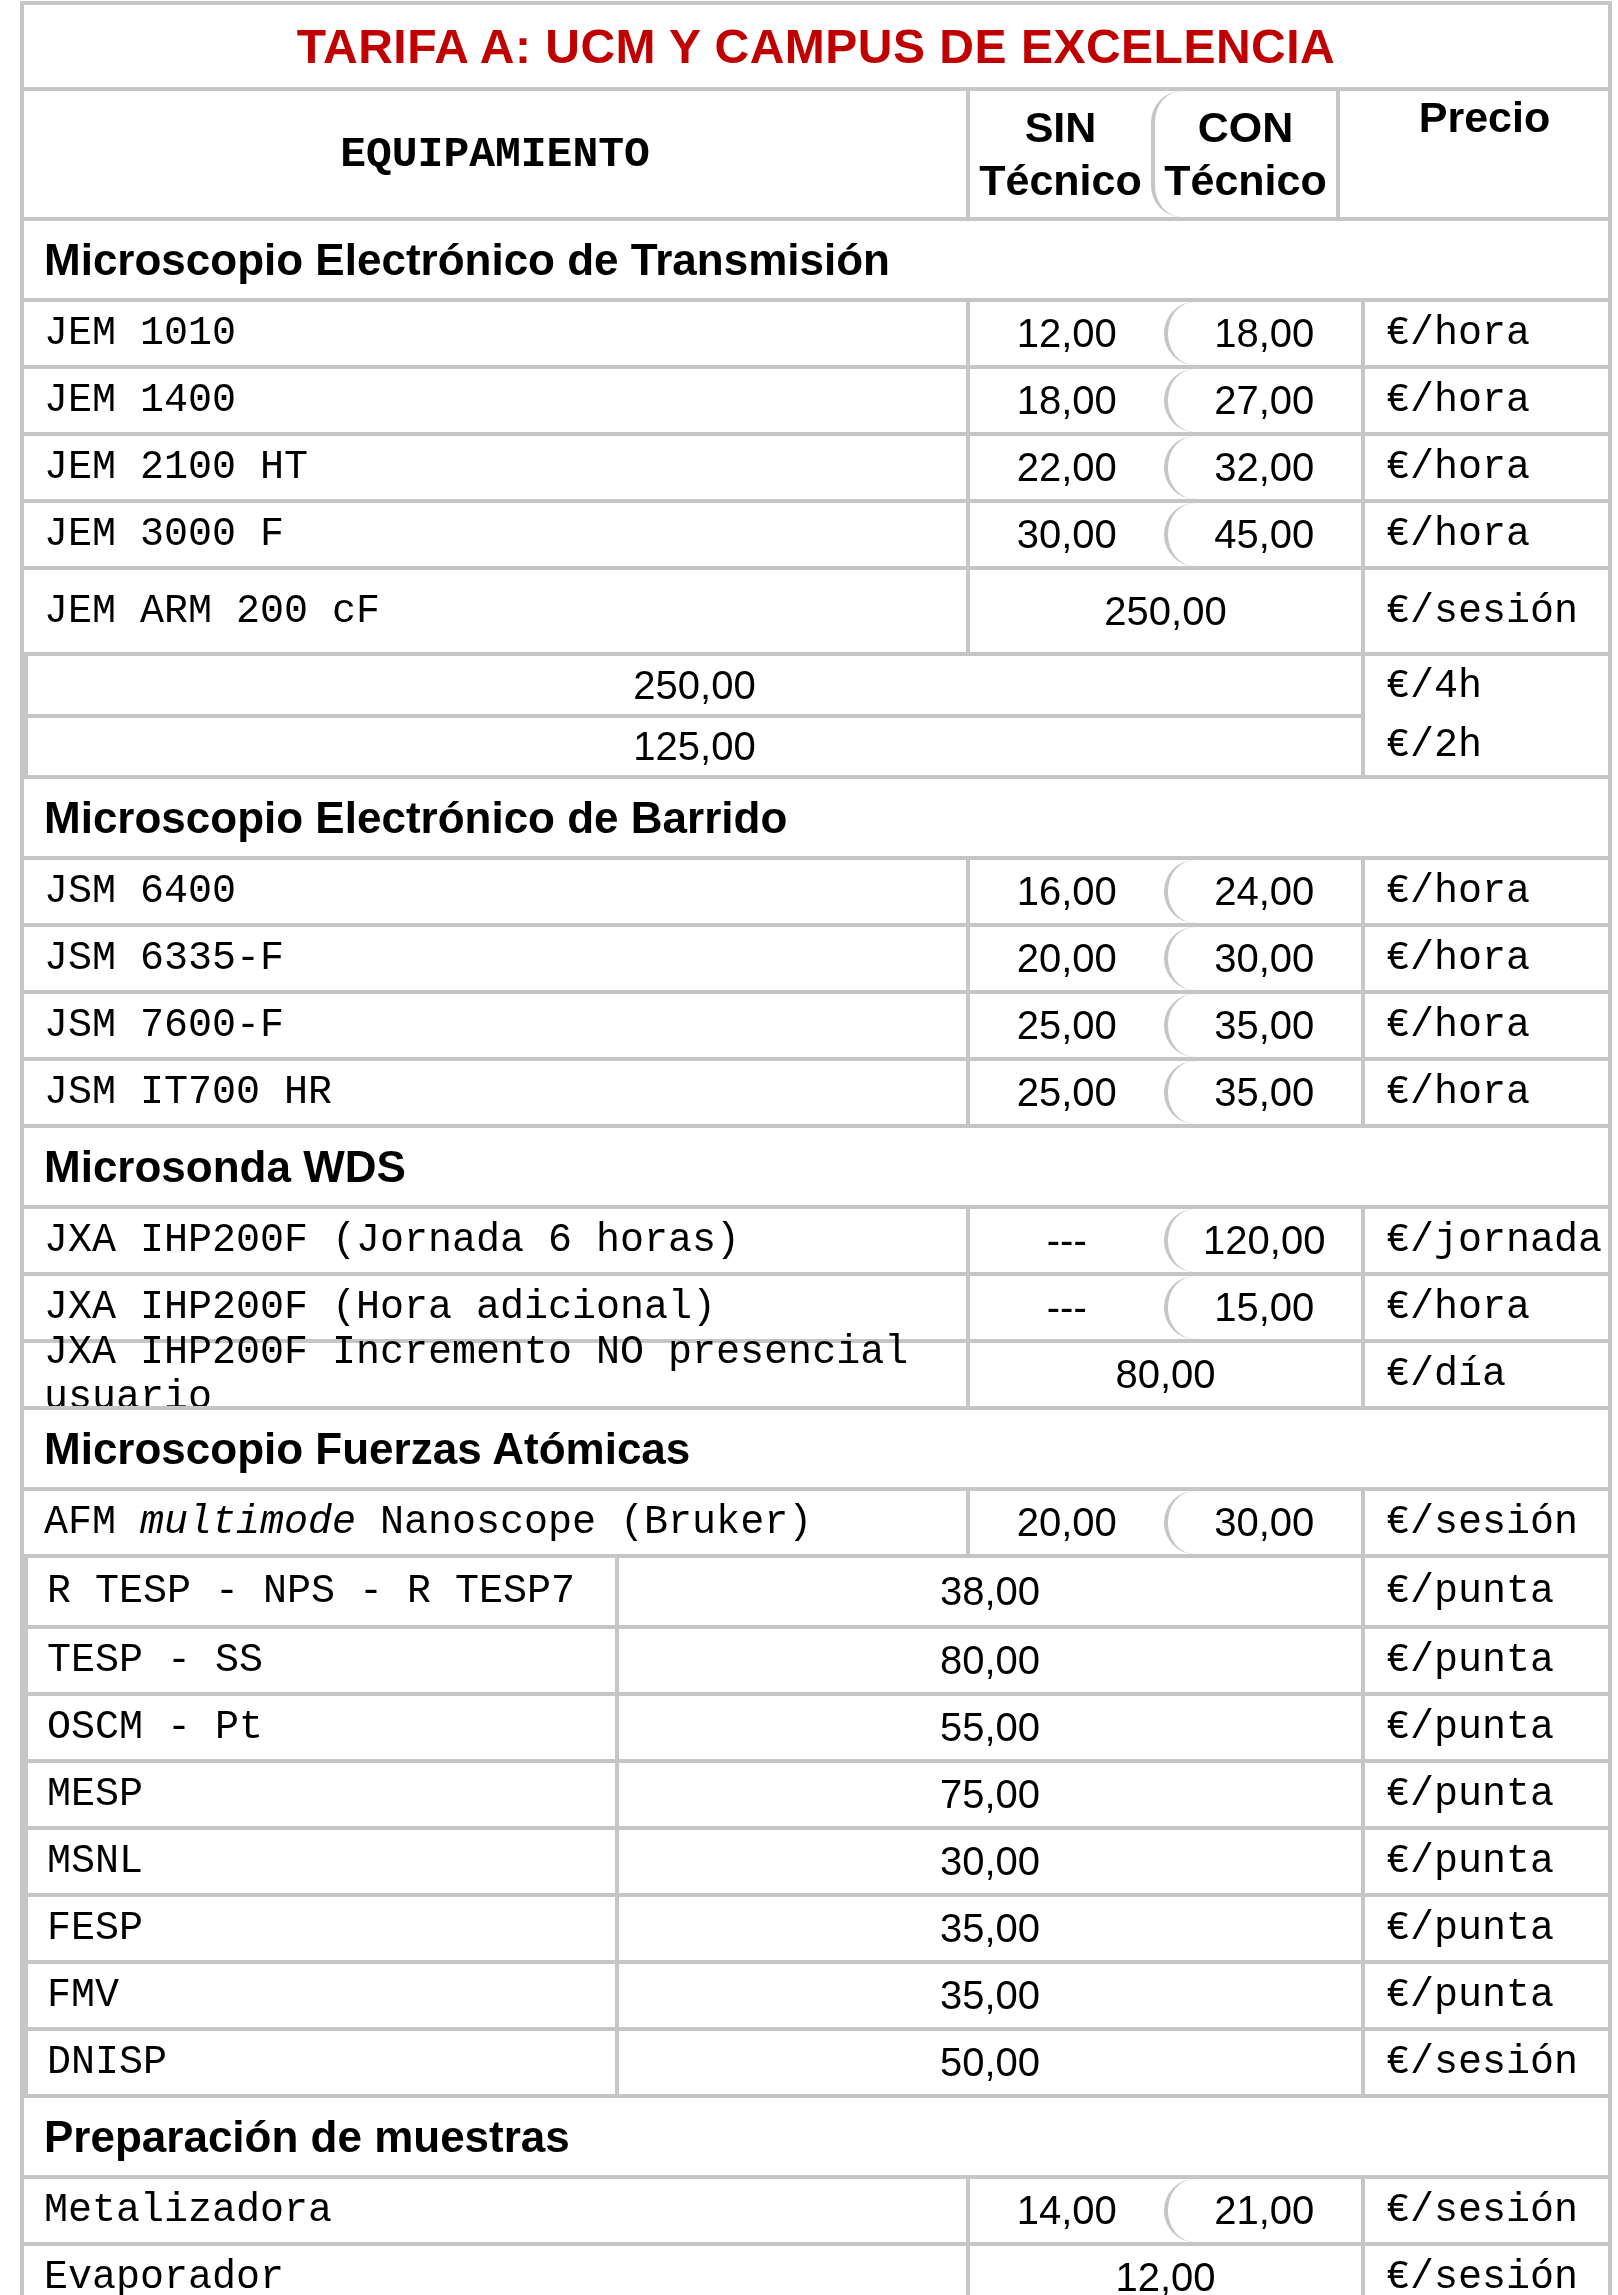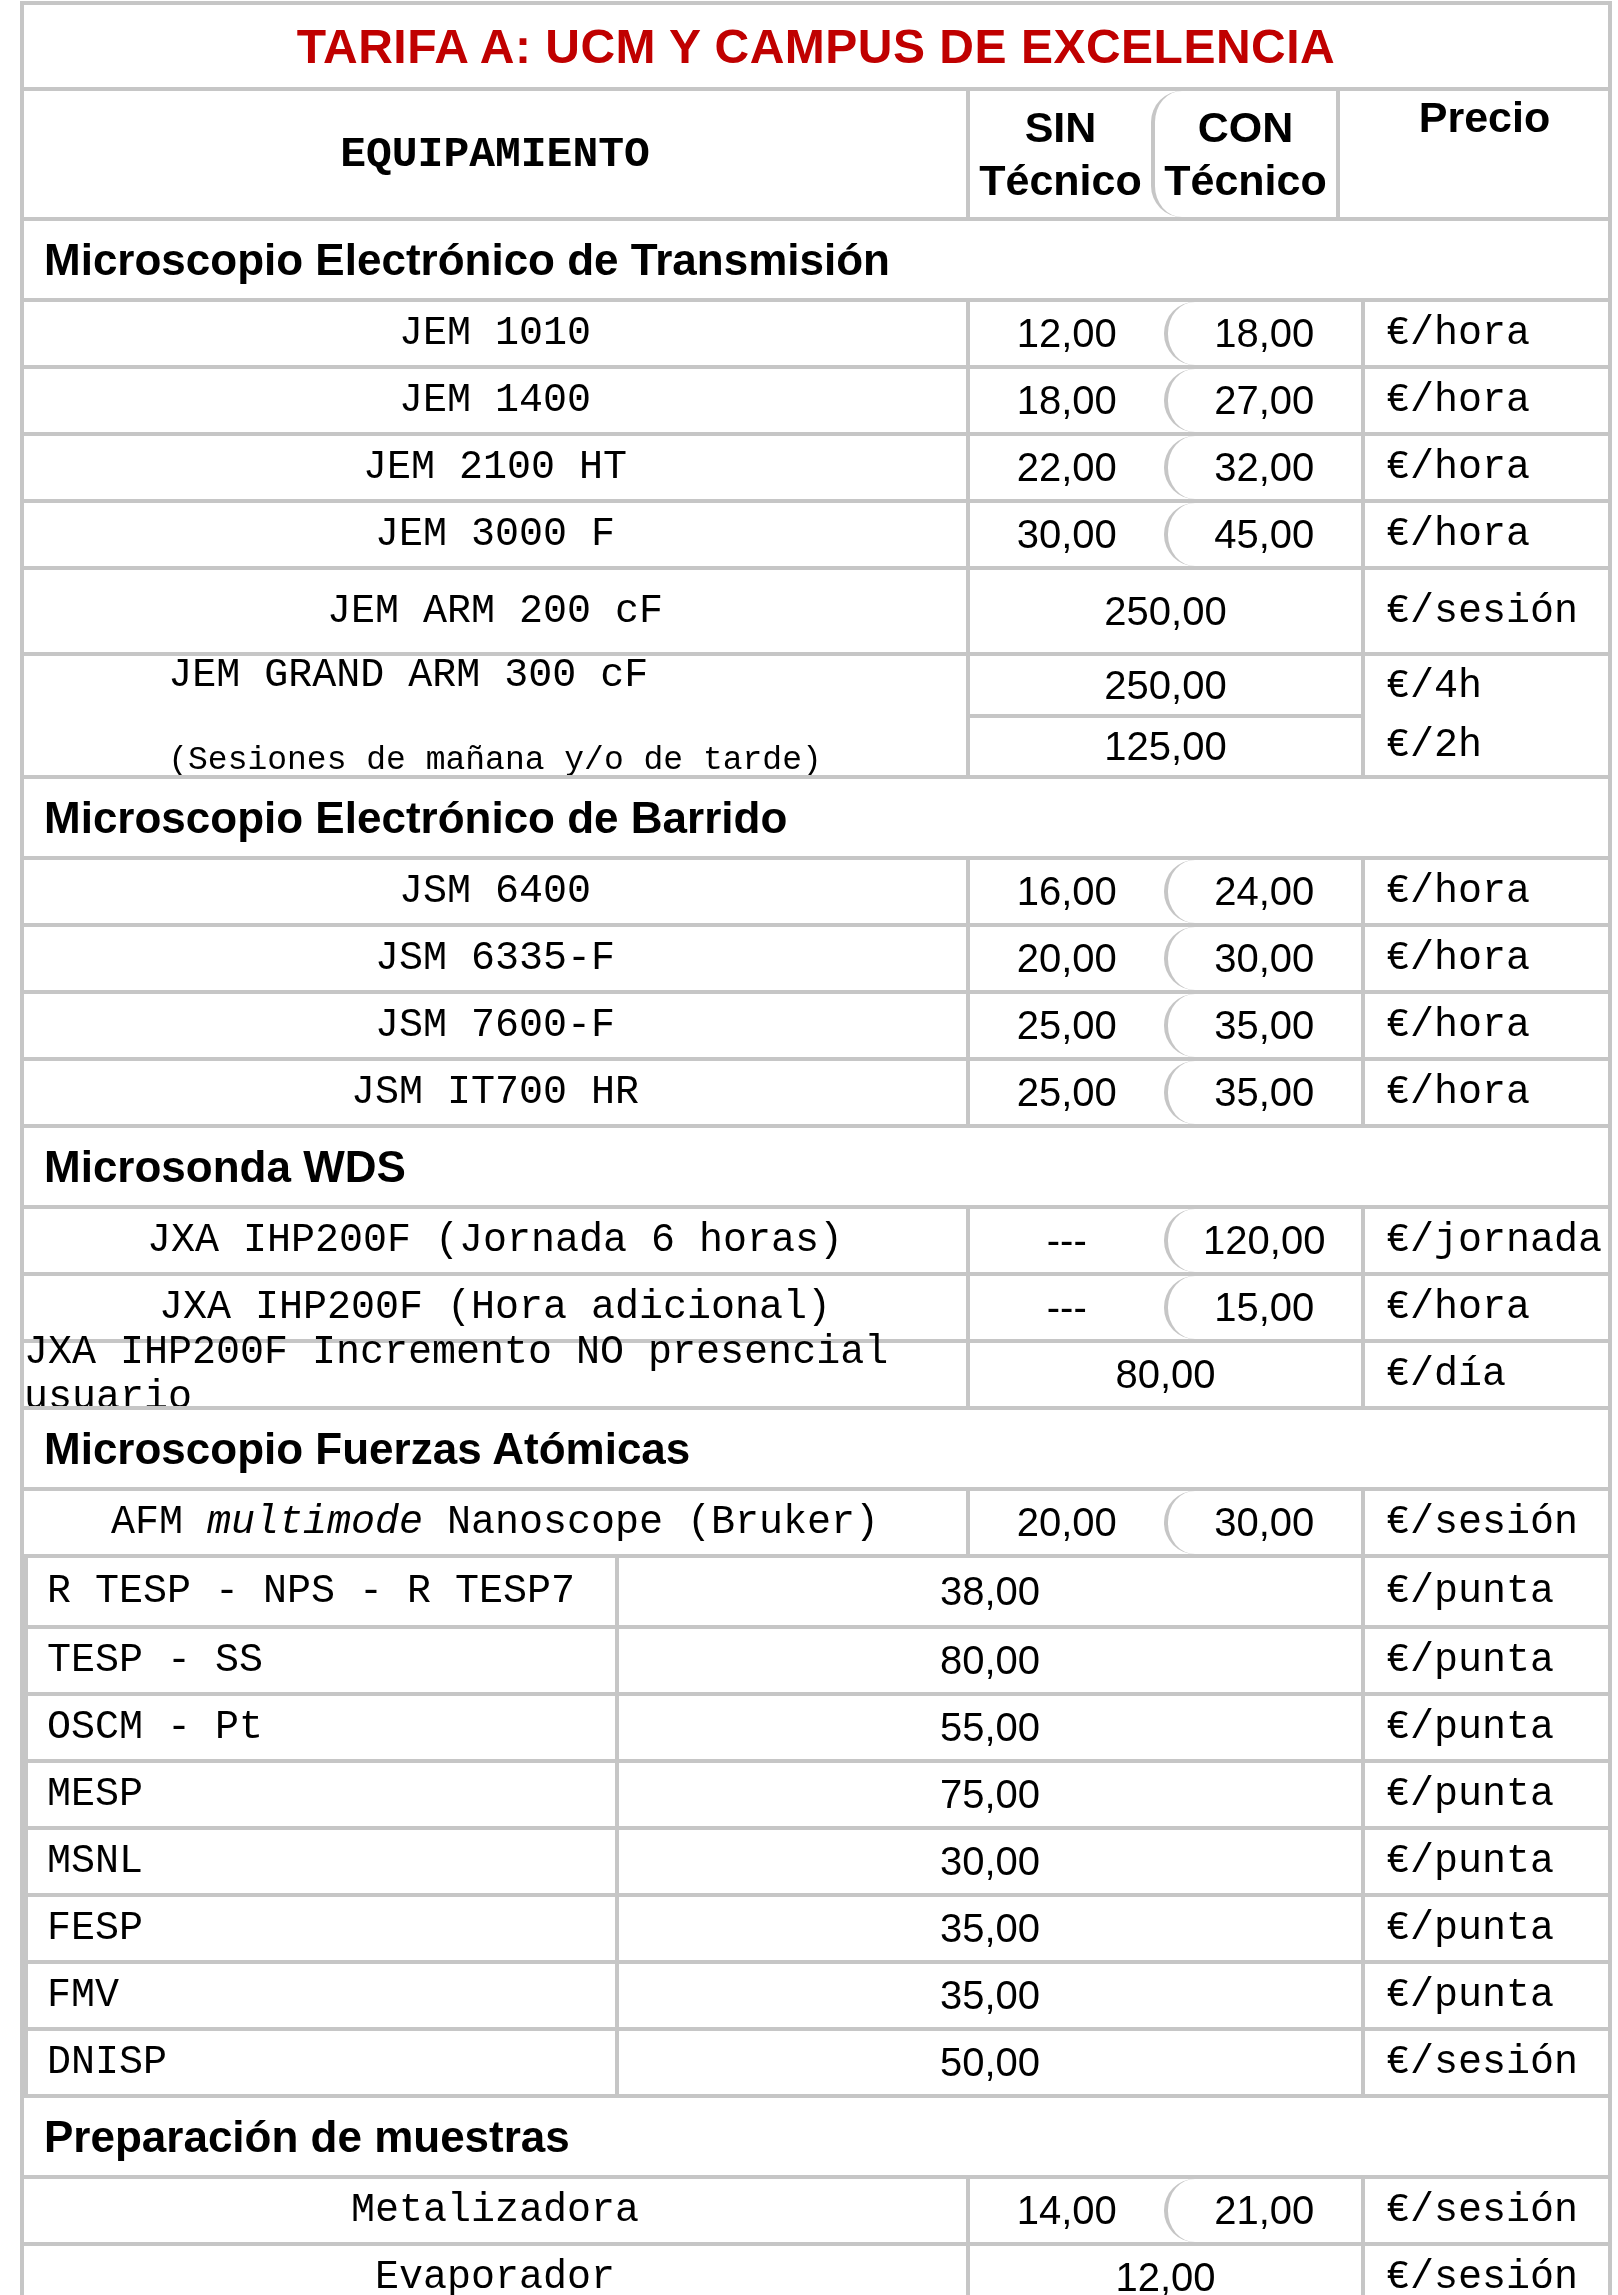--- a/index.html
+++ b/index.html
@@ -28,21 +28,21 @@
     text-align:center;letter-spacing:0.5px;
   }
 
   .r-header{height:130px;}
   .r-section{height:81px;align-items:center;}
   .r-item{height:67px;}
   .r-tall{height:86px;}
   .r-double{height:123px;}
 
   .c{display:flex;align-items:center;box-sizing:border-box;min-width:0;font-family:Liberation Mono, monospace;}
-  .name{flex:0 0 942px;font-size:40px;justify-content:center;}
+  .name{flex:0 0 942px;padding-left:20px;font-size:40px;}
   .mid{flex:1;display:flex;border-left:4.1px solid #c6c6c6;box-sizing:border-box;}
   .half{flex:1;display:flex;align-items:center;justify-content:center;font-size:40px;border-radius:31px;}
   .half + .half{border-left:4.1px solid #c6c6c6;}
   .whole{flex:1;display:flex;align-items:center;justify-content:center;font-size:40px;}
   .unit{flex:0 0 247px;border-left:4.1px solid #c6c6c6;padding-left:21px;font-size:40px;}
 
   .section-label{font-size:44px;font-weight:bold;padding-left:20px;}
 
   
   .r-header .name{justify-content:center;padding-left:0;}
@@ -145,26 +145,20 @@
           <div class="namecol">
             <div class="nm">JEM ARM 200 cF</div>
           </div>
         </div>
         <div class="mid">
           <div class="whole">250,00</div>
         </div>
         <div class="c unit">€/sesión</div>
       </div>
       <div class="row r-double">
-        <div class="c name">
-          <div class="namecol">
-            <div class="nm">JEM GRAND ARM 300 cF</div>
-            <div class="note">(Sesiones de mañana y/o de tarde)</div>
-          </div>
-        </div>
         <div class="mid vcol">
           <div class="dhalf">250,00</div>
           <div class="dhalf">125,00</div>
         </div>
         <div class="c unit vcol2">
           <div class="uhalf">€/4h</div>
           <div class="uhalf">€/2h</div>
         </div>
       </div>
       <div class="row r-section">

